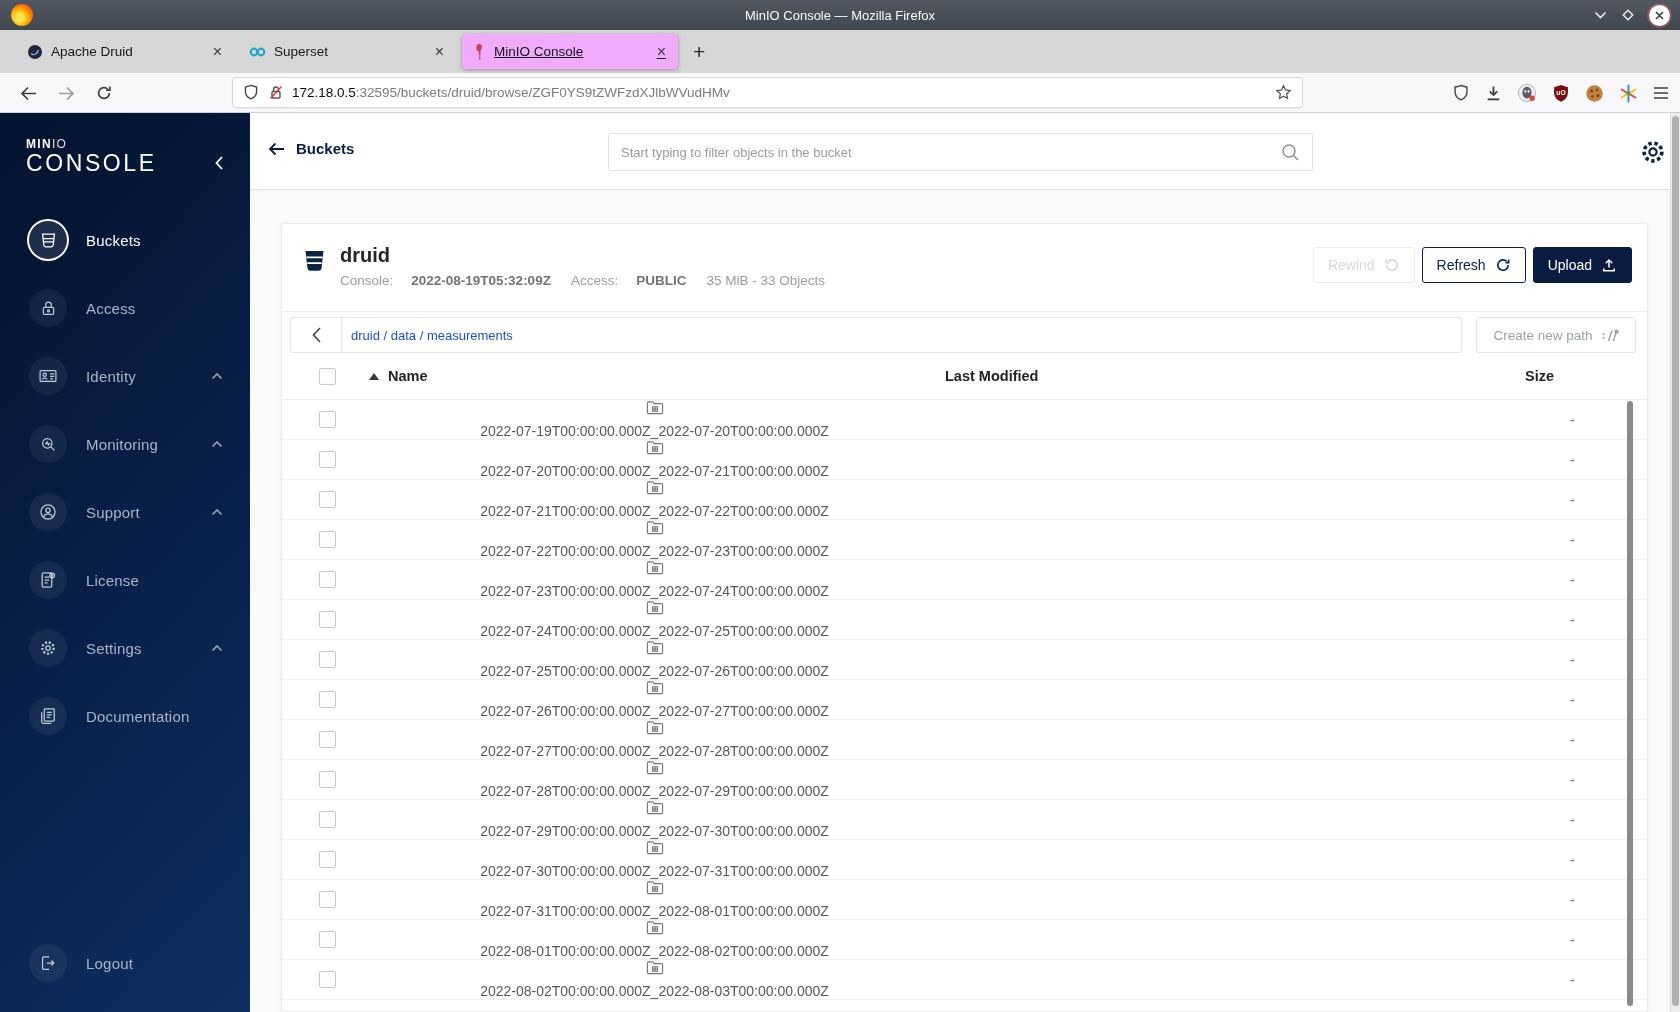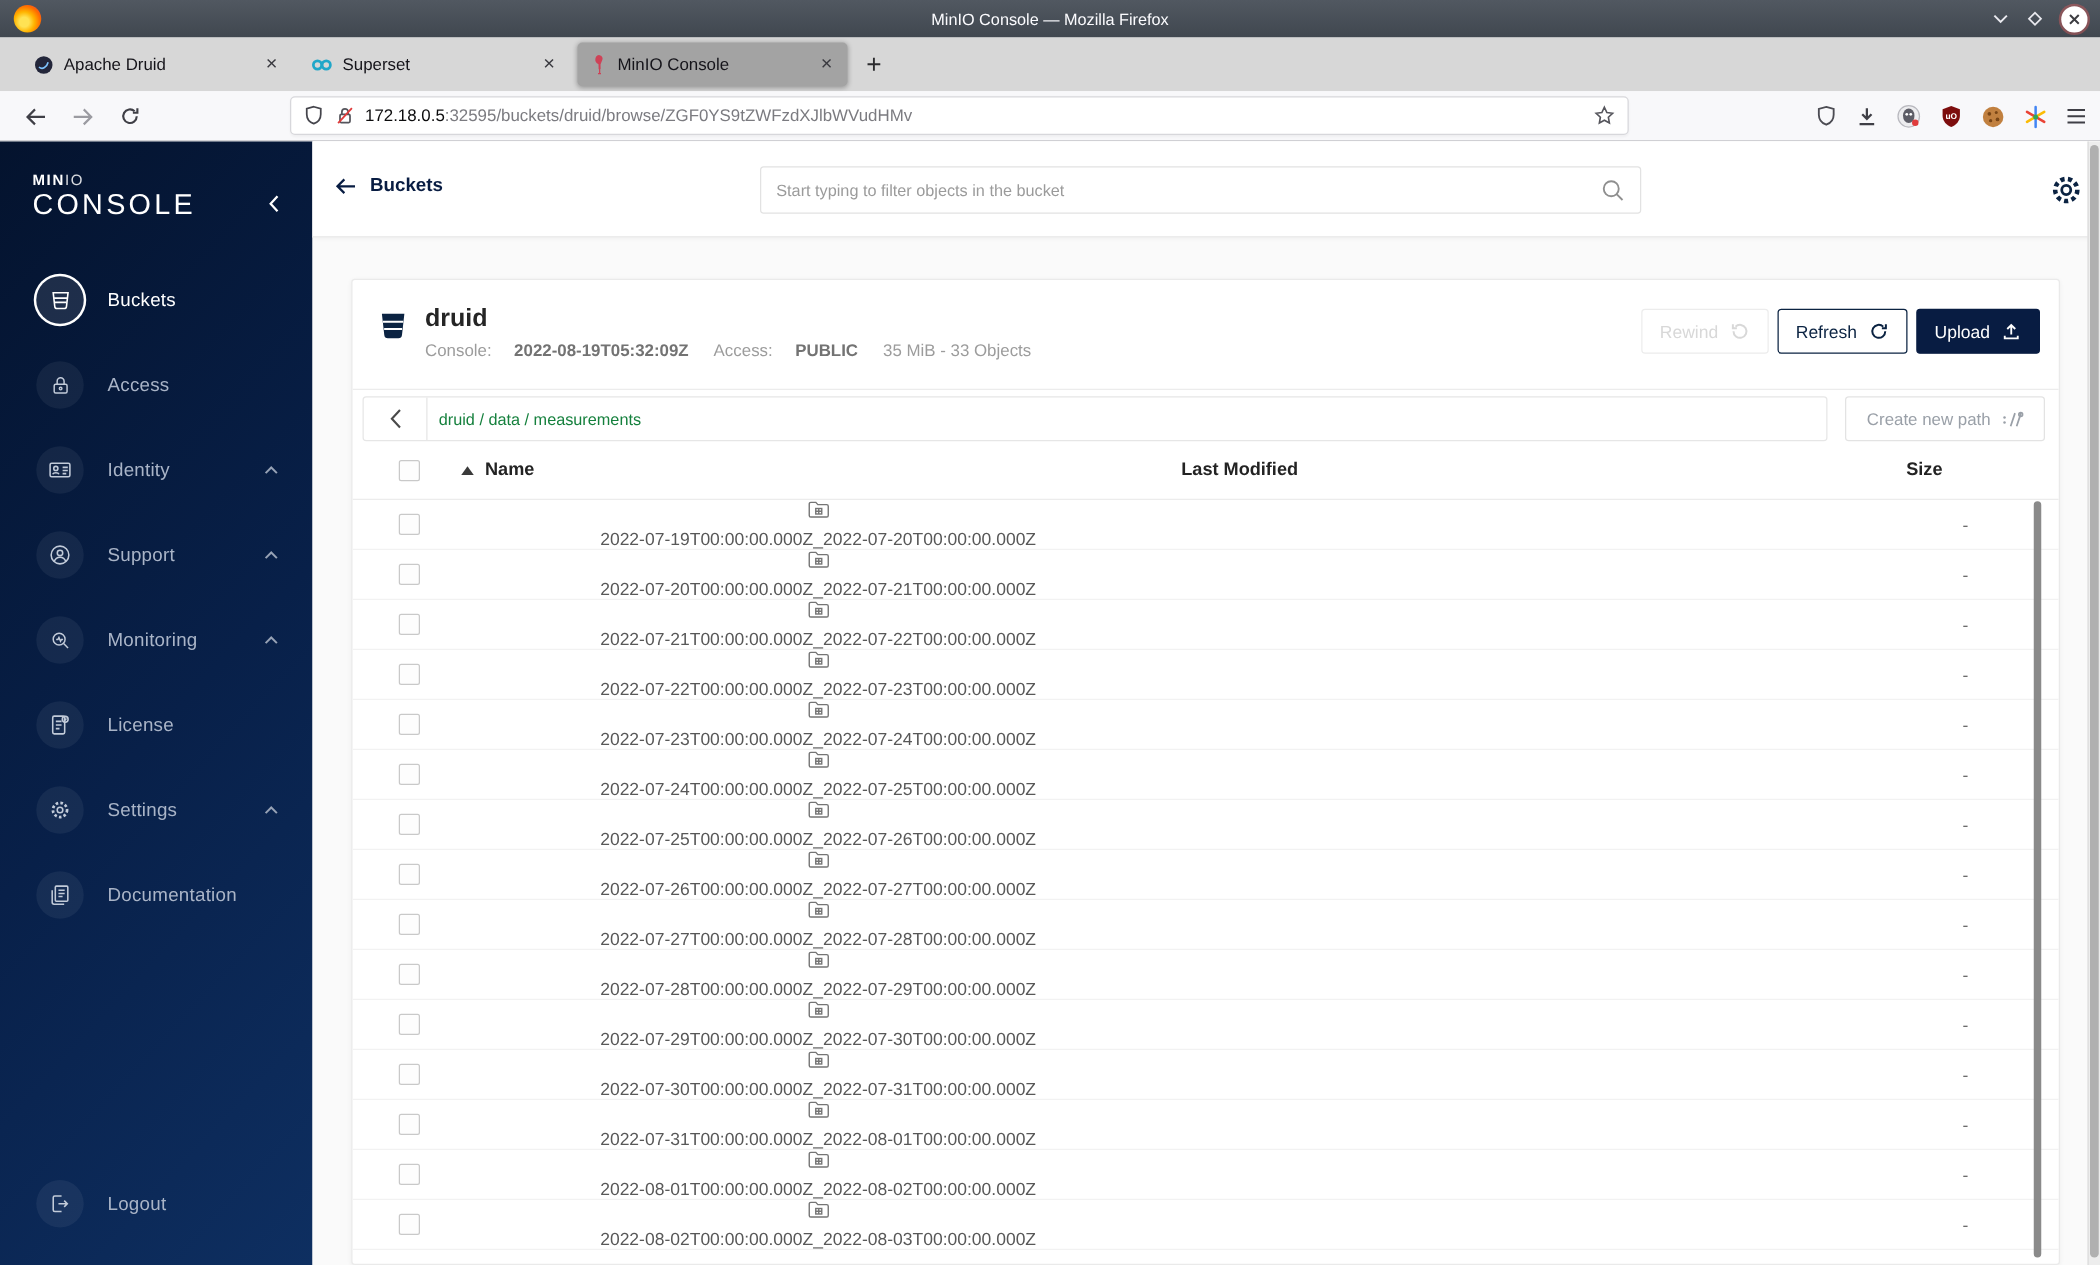--- a/index.html
+++ b/index.html
@@ -17,21 +17,21 @@
   .wc-btn { display:flex; align-items:center; justify-content:center; }
   .wc-close { width:21px; height:21px; border-radius:50%; background:#fff; box-shadow:0 0 0 2px rgba(214,90,90,.45); }
 
   
   .tabbar { position:absolute; top:30px; left:0; right:0; height:43px; background:#d7d7d7;
     display:flex; align-items:center; padding-left:15px; }
   .tab { width:216px; height:35px; margin:0 3px; display:flex; align-items:center; padding:0 9px;
     border-radius:4px; font-size:13.5px; color:#15141a; }
   .tab-label { margin-left:8px; flex:1; white-space:nowrap; overflow:hidden; }
   .tab-close { color:#39393f; font-size:16px; padding:0 3px; line-height:1; }
-  .tab.active { background:#a3a3a3; box-shadow:0 1px 4px rgba(0,0,0,.3); }
+  .tab.active { background:#f0abfc; box-shadow:0 1px 4px rgba(0,0,0,.3);text-decoration:underline; }
   .newtab { font-size:21px; color:#2b2b2e; margin-left:12px; line-height:1; }
 
   
   .navbar { position:absolute; top:73px; left:0; right:0; height:40px; background:#f8f8fa;
     border-bottom:1px solid #d0d0d4;padding-left:44px; }
   .nav-btns { position:absolute; left:20px; top:0; height:40px; display:flex; align-items:center; gap:21px; }
   .urlbar { position:absolute; left:232px; top:4px; width:1071px; height:31px; background:#fff;
     border:1px solid #d7d7db; border-radius:4px; display:flex; align-items:center; padding:0 10px;
     font-size:13.5px; box-shadow:0 1px 2px rgba(0,0,0,.04); }
   .url-text { margin-left:8px; white-space:nowrap; overflow:hidden; }
@@ -91,21 +91,21 @@
   .btn { height:36px; padding:0 14px; border-radius:3px; font-size:14px; display:flex;
     align-items:center; gap:9px; background:#fff; }
   .btn-rewind { border:1px solid #ececec; color:#d8d8d8; }
   .btn-refresh { border:1px solid #0b2342; color:#0b2342; }
   .btn-upload { background:#081C42; border:1px solid #081C42; color:#fff; }
 
   .crumb-bar { position:absolute; left:8px; top:93px; width:1172px; height:36px;
     border:1px solid #e6e6e6; border-radius:3px; display:flex; align-items:center; }
   .crumb-back { width:51px; height:100%; border-right:1px solid #e6e6e6; display:flex;
     align-items:center; justify-content:center; }
-  .crumb-text { padding-left:9px; font-size:13px; color:#15803d; }
+  .crumb-text { padding-left:9px; font-size:13px; color:#1d4ed8; }
   .create-path-btn { position:absolute; right:11px; top:93px; width:160px; height:36px;
     border:1px solid #e3e3e3; border-radius:3px; background:#fff; display:flex; align-items:center;
     justify-content:center; gap:8px; font-size:13.5px; color:#9aa0a8; }
 
   .tbl-head { position:absolute; top:129px; left:0; right:0; height:46px; display:grid;
     grid-template-columns:65px 598px 580px 1fr; align-items:center; }
   .tbl-head .col { font-size:14.5px; font-weight:700; color:#232323; }
   .col-name-cell { display:flex; align-items:center; gap:9px; padding-left:22px; }
   .sort-tri { width:0; height:0; border-left:5px solid transparent; border-right:5px solid transparent;
     border-bottom:7px solid #3a3a3a; }
@@ -315,42 +315,42 @@
           </span>
           <span class="sb-label">Identity</span>
           <span class="sb-chevron">
             <svg width="12" height="8" viewBox="0 0 12 8">
                 <path d="M1.5 6.5 6 2l4.5 4.5" stroke="#97a2b5" stroke-width="1.6" fill="none"></path>
               </svg>
           </span>
         </div>
         <div class="sb-item">
           <span class="sb-circle">
+            <svg width="19" height="19" viewBox="0 0 24 24" fill="none" stroke="#c2cbd9" stroke-width="1.5">
+                <circle cx="10.5" cy="10.5" r="6"></circle>
+                <path d="M15 15l4.5 4.5"></path>
+                <path d="M7.5 10.8h1.8l1-2 1.6 3.8 1-1.8h1.6"></path>
+              </svg>
+          </span>
+          <span class="sb-label">Monitoring</span>
+          <span class="sb-chevron">
+            <svg width="12" height="8" viewBox="0 0 12 8">
+                <path d="M1.5 6.5 6 2l4.5 4.5" stroke="#97a2b5" stroke-width="1.6" fill="none"></path>
+              </svg>
+          </span>
+        </div>
+        <div class="sb-item">
+          <span class="sb-circle">
             <svg width="20" height="20" viewBox="0 0 24 24" fill="none" stroke="#c2cbd9" stroke-width="1.5">
                 <circle cx="12" cy="12" r="8.5"></circle>
                 <circle cx="12" cy="10" r="2.6"></circle>
                 <path d="M6.5 18.3c1-3 3.2-4.1 5.5-4.1s4.5 1.1 5.5 4.1"></path>
               </svg>
           </span>
           <span class="sb-label">Support</span>
-          <span class="sb-chevron">
-            <svg width="12" height="8" viewBox="0 0 12 8">
-                <path d="M1.5 6.5 6 2l4.5 4.5" stroke="#97a2b5" stroke-width="1.6" fill="none"></path>
-              </svg>
-          </span>
-        </div>
-        <div class="sb-item">
-          <span class="sb-circle">
-            <svg width="19" height="19" viewBox="0 0 24 24" fill="none" stroke="#c2cbd9" stroke-width="1.5">
-                <circle cx="10.5" cy="10.5" r="6"></circle>
-                <path d="M15 15l4.5 4.5"></path>
-                <path d="M7.5 10.8h1.8l1-2 1.6 3.8 1-1.8h1.6"></path>
-              </svg>
-          </span>
-          <span class="sb-label">Monitoring</span>
           <span class="sb-chevron">
             <svg width="12" height="8" viewBox="0 0 12 8">
                 <path d="M1.5 6.5 6 2l4.5 4.5" stroke="#97a2b5" stroke-width="1.6" fill="none"></path>
               </svg>
           </span>
         </div>
         <div class="sb-item">
           <span class="sb-circle">
             <svg width="20" height="20" viewBox="0 0 24 24" fill="none" stroke="#c2cbd9" stroke-width="1.5">
                 <rect x="5" y="3.5" width="11.5" height="17" rx="1.5"></rect>

